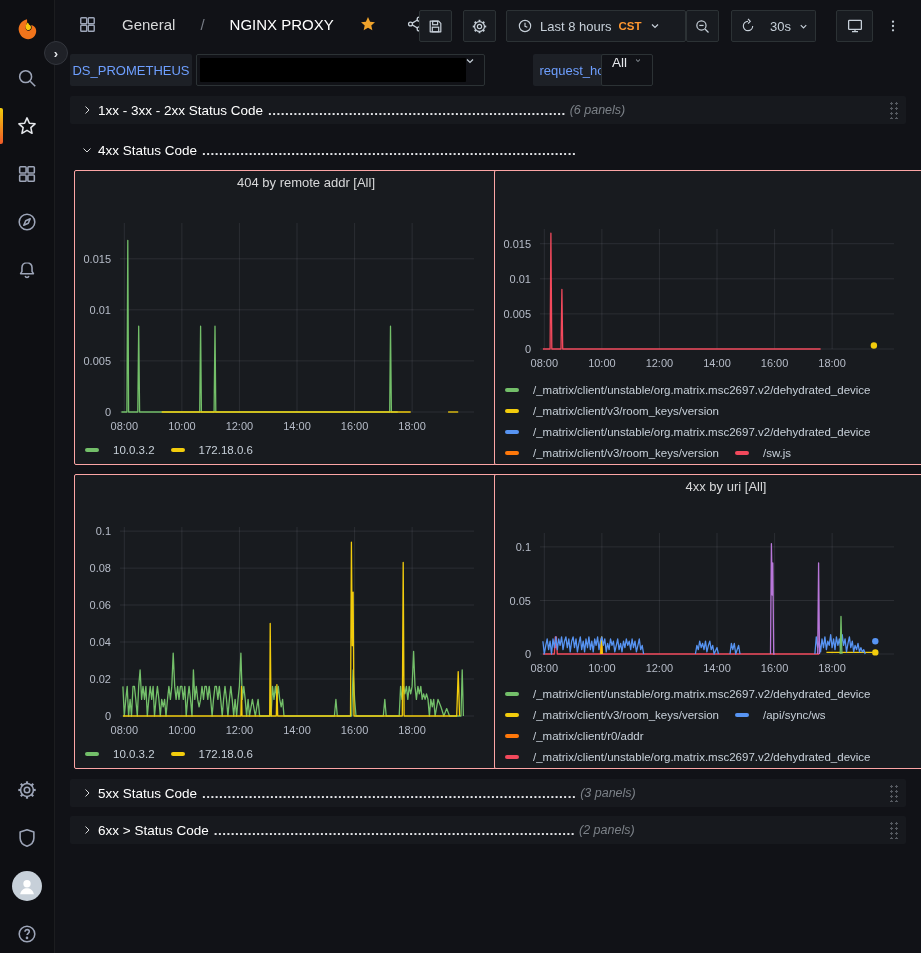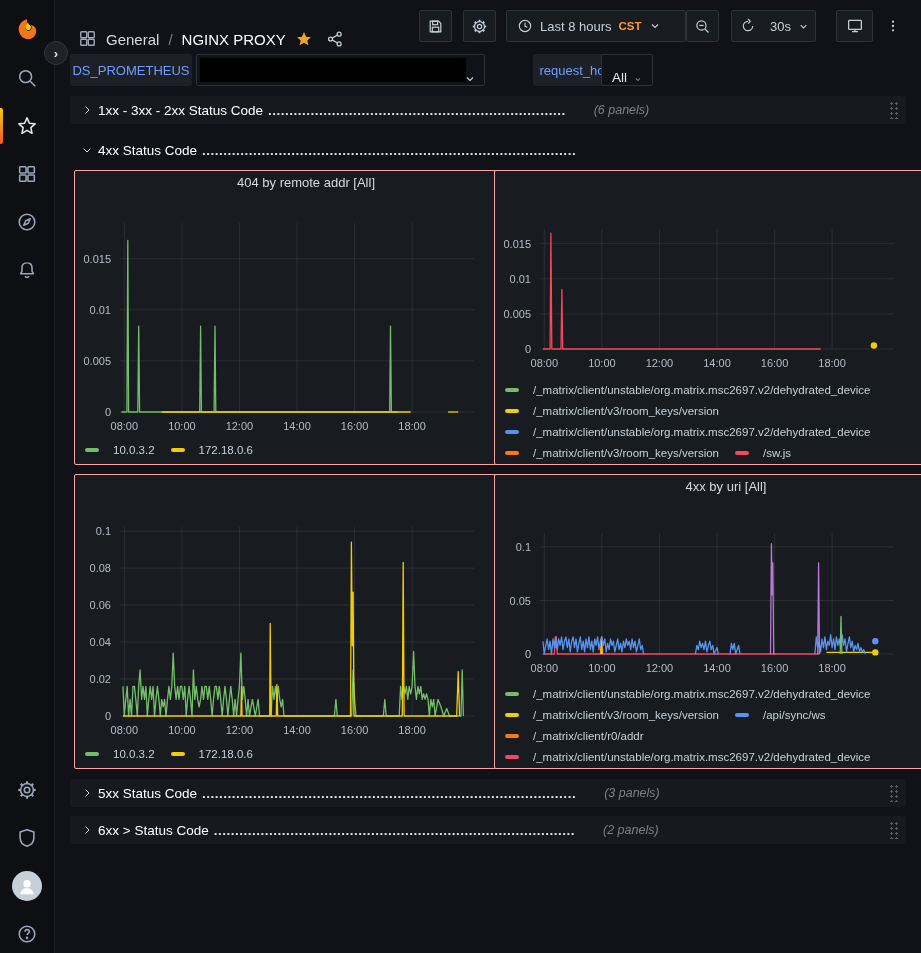--- a/index.html
+++ b/index.html
@@ -6,38 +6,38 @@
   body{width:921px;height:953px;background:#111217;font-family:"Liberation Sans",sans-serif;position:relative;overflow:hidden;color:#d8d9da;-webkit-font-smoothing:antialiased}
   
   #sidebar{position:absolute;left:0;top:0;width:54px;height:953px;background:#0e0f13;border-right:1px solid rgba(255,255,255,.06);z-index:5}
   .side-item{position:absolute;left:0;width:54px;height:44px;display:flex;align-items:center;justify-content:center;color:#9da5b8;cursor:pointer}
   .side-item svg{stroke:#9da5b8;fill:none;stroke-width:1.7}
   .active-bar{position:absolute;left:0;top:108px;width:3px;height:36px;background:linear-gradient(#f2cc0c,#f05a28);border-radius:0 2px 2px 0}
   #collapse-btn{position:absolute;left:44px;top:41px;width:22px;height:22px;border-radius:50%;background:#1f2127;border:1px solid #33363d;color:#e6e8ec;display:flex;align-items:center;justify-content:center;font-size:13px;font-weight:700;z-index:9;cursor:pointer}
   .avatar-circle{width:30px;height:30px;border-radius:50%;background:#c7d0d9;display:flex;align-items:center;justify-content:center}
   
   #topnav{position:absolute;left:54px;top:0;width:867px;height:48px;background:#111217}
-  .crumb-wrap{position:absolute;left:24px;top:0;height:48px;display:flex;align-items:flex-end;gap:9px}
+  .crumb-wrap{position:absolute;left:24px;top:0;height:48px;display:flex;align-items:center;gap:25px}
   .crumb-section{font-size:15px;color:#d8d9da;cursor:pointer}
   .crumb-sep{font-size:15px;color:#787d87}
   .crumb-title{font-size:15px;color:#fff;font-weight:500;cursor:pointer}
   .tool-btn{position:absolute;top:10px;height:32px;box-sizing:border-box;background:#181b20;border:1px solid #2c3235;border-radius:2px;display:flex;align-items:center;justify-content:center;gap:7px;color:#c7d0d9;font-size:13px;cursor:pointer}
   .tool-btn svg{stroke:#c7d0d9;fill:none;stroke-width:1.7}
   .orange-txt{color:#ff9830;font-weight:700;font-size:11.5px}
   
   #submenu{position:absolute;left:54px;top:48px;width:867px;height:40px}
   .var-label{position:absolute;top:6px;height:32px;box-sizing:border-box;background:#1d2026;border-radius:2px;display:flex;align-items:center;padding:0 12px;color:#6e9fff;font-size:13px;font-weight:500;cursor:pointer}
-  .var-value{position:absolute;top:6px;height:32px;box-sizing:border-box;background:#111217;border:1px solid #2c3235;border-radius:2px;display:flex;align-items:flex-end;cursor:pointer}
+  .var-value{position:absolute;top:6px;height:32px;box-sizing:border-box;background:#111217;border:1px solid #2c3235;border-radius:2px;display:flex;align-items:flex-start;cursor:pointer}
   .redacted{position:absolute;left:3px;top:3px;bottom:3px;width:266px;background:#000;border-radius:1px}
   
   .dash-row{position:absolute;left:70px;width:836px;height:28px;background:#17191e;border-radius:2px;display:flex;align-items:center;padding:0 8px;box-sizing:border-box;cursor:pointer}
   .dash-row.expanded{background:transparent}
   .row-title{font-size:13.5px;font-weight:400;color:#fff;white-space:nowrap}
   .row-dots{font-size:13.5px;font-weight:700;color:#e3e4e8;letter-spacing:.5px;white-space:nowrap;overflow:hidden;max-width:420px}
-  .row-count{font-size:12.5px;font-style:italic;color:#7b8087;margin-left:28px;white-space:nowrap}
+  .row-count{font-size:12.5px;font-style:italic;color:#7b8087;margin-left:4px;white-space:nowrap}
   .row-chev{width:18px;height:18px;display:flex;align-items:center;justify-content:center;margin-right:2px}
   .row-chev svg{stroke:#d8d9da;fill:none;stroke-width:2}
   .drag-handle{position:absolute;right:8px;top:5px;width:9px;height:18px;background-image:radial-gradient(circle,#565a61 1px,transparent 1.3px);background-size:5px 5px;cursor:grab}
   
   .panel{position:absolute;width:464px;height:295px;background:#181b1f;border:1px solid #fca5a5;border-radius:2px;box-sizing:border-box;overflow:hidden}
   .panel-title{position:absolute;left:0;top:4px;width:100%;text-align:center;font-size:13px;font-weight:500;color:#d8d9da;cursor:pointer}
   .chart-svg{position:absolute;left:1px}
   .chart-svg text{font-family:"Liberation Sans",sans-serif}
   .legend{position:absolute;left:10px;right:2px;display:flex;flex-wrap:wrap;align-content:flex-start;column-gap:16px;overflow:hidden}
   .legend-item{display:flex;align-items:center;gap:14px;height:21px;font-size:11.5px;color:#c7d0d9;white-space:nowrap;cursor:pointer}

